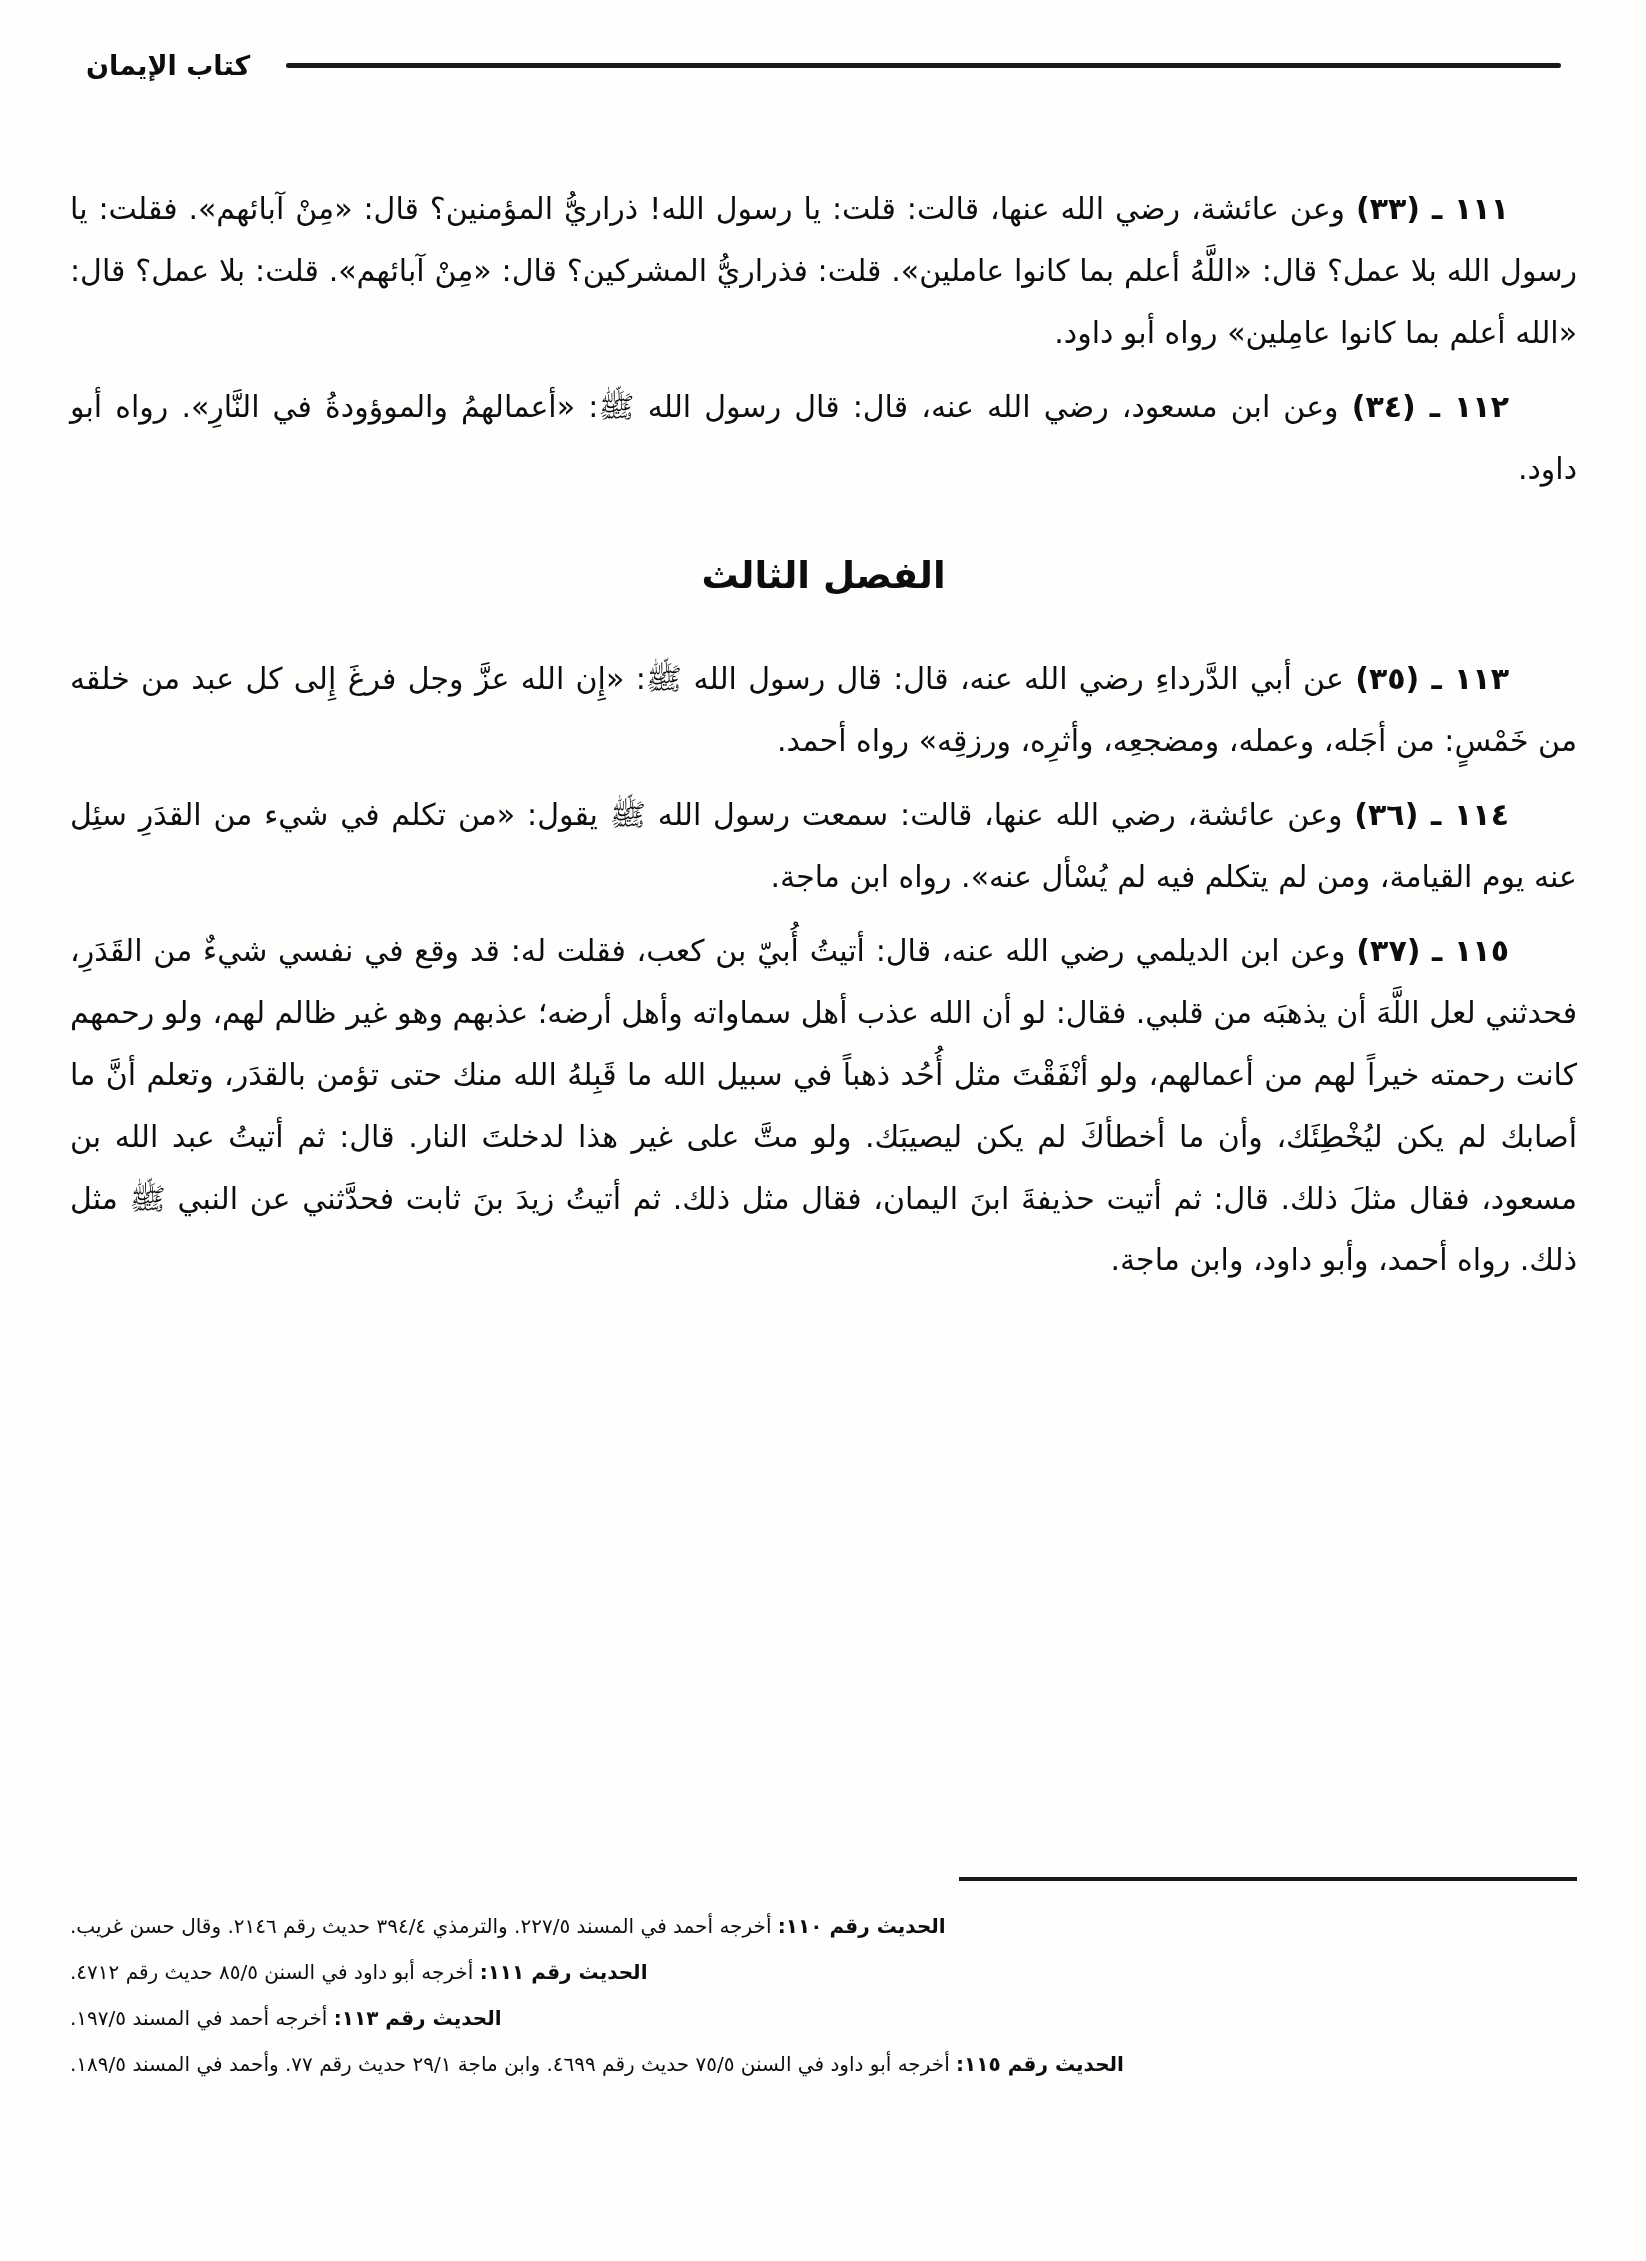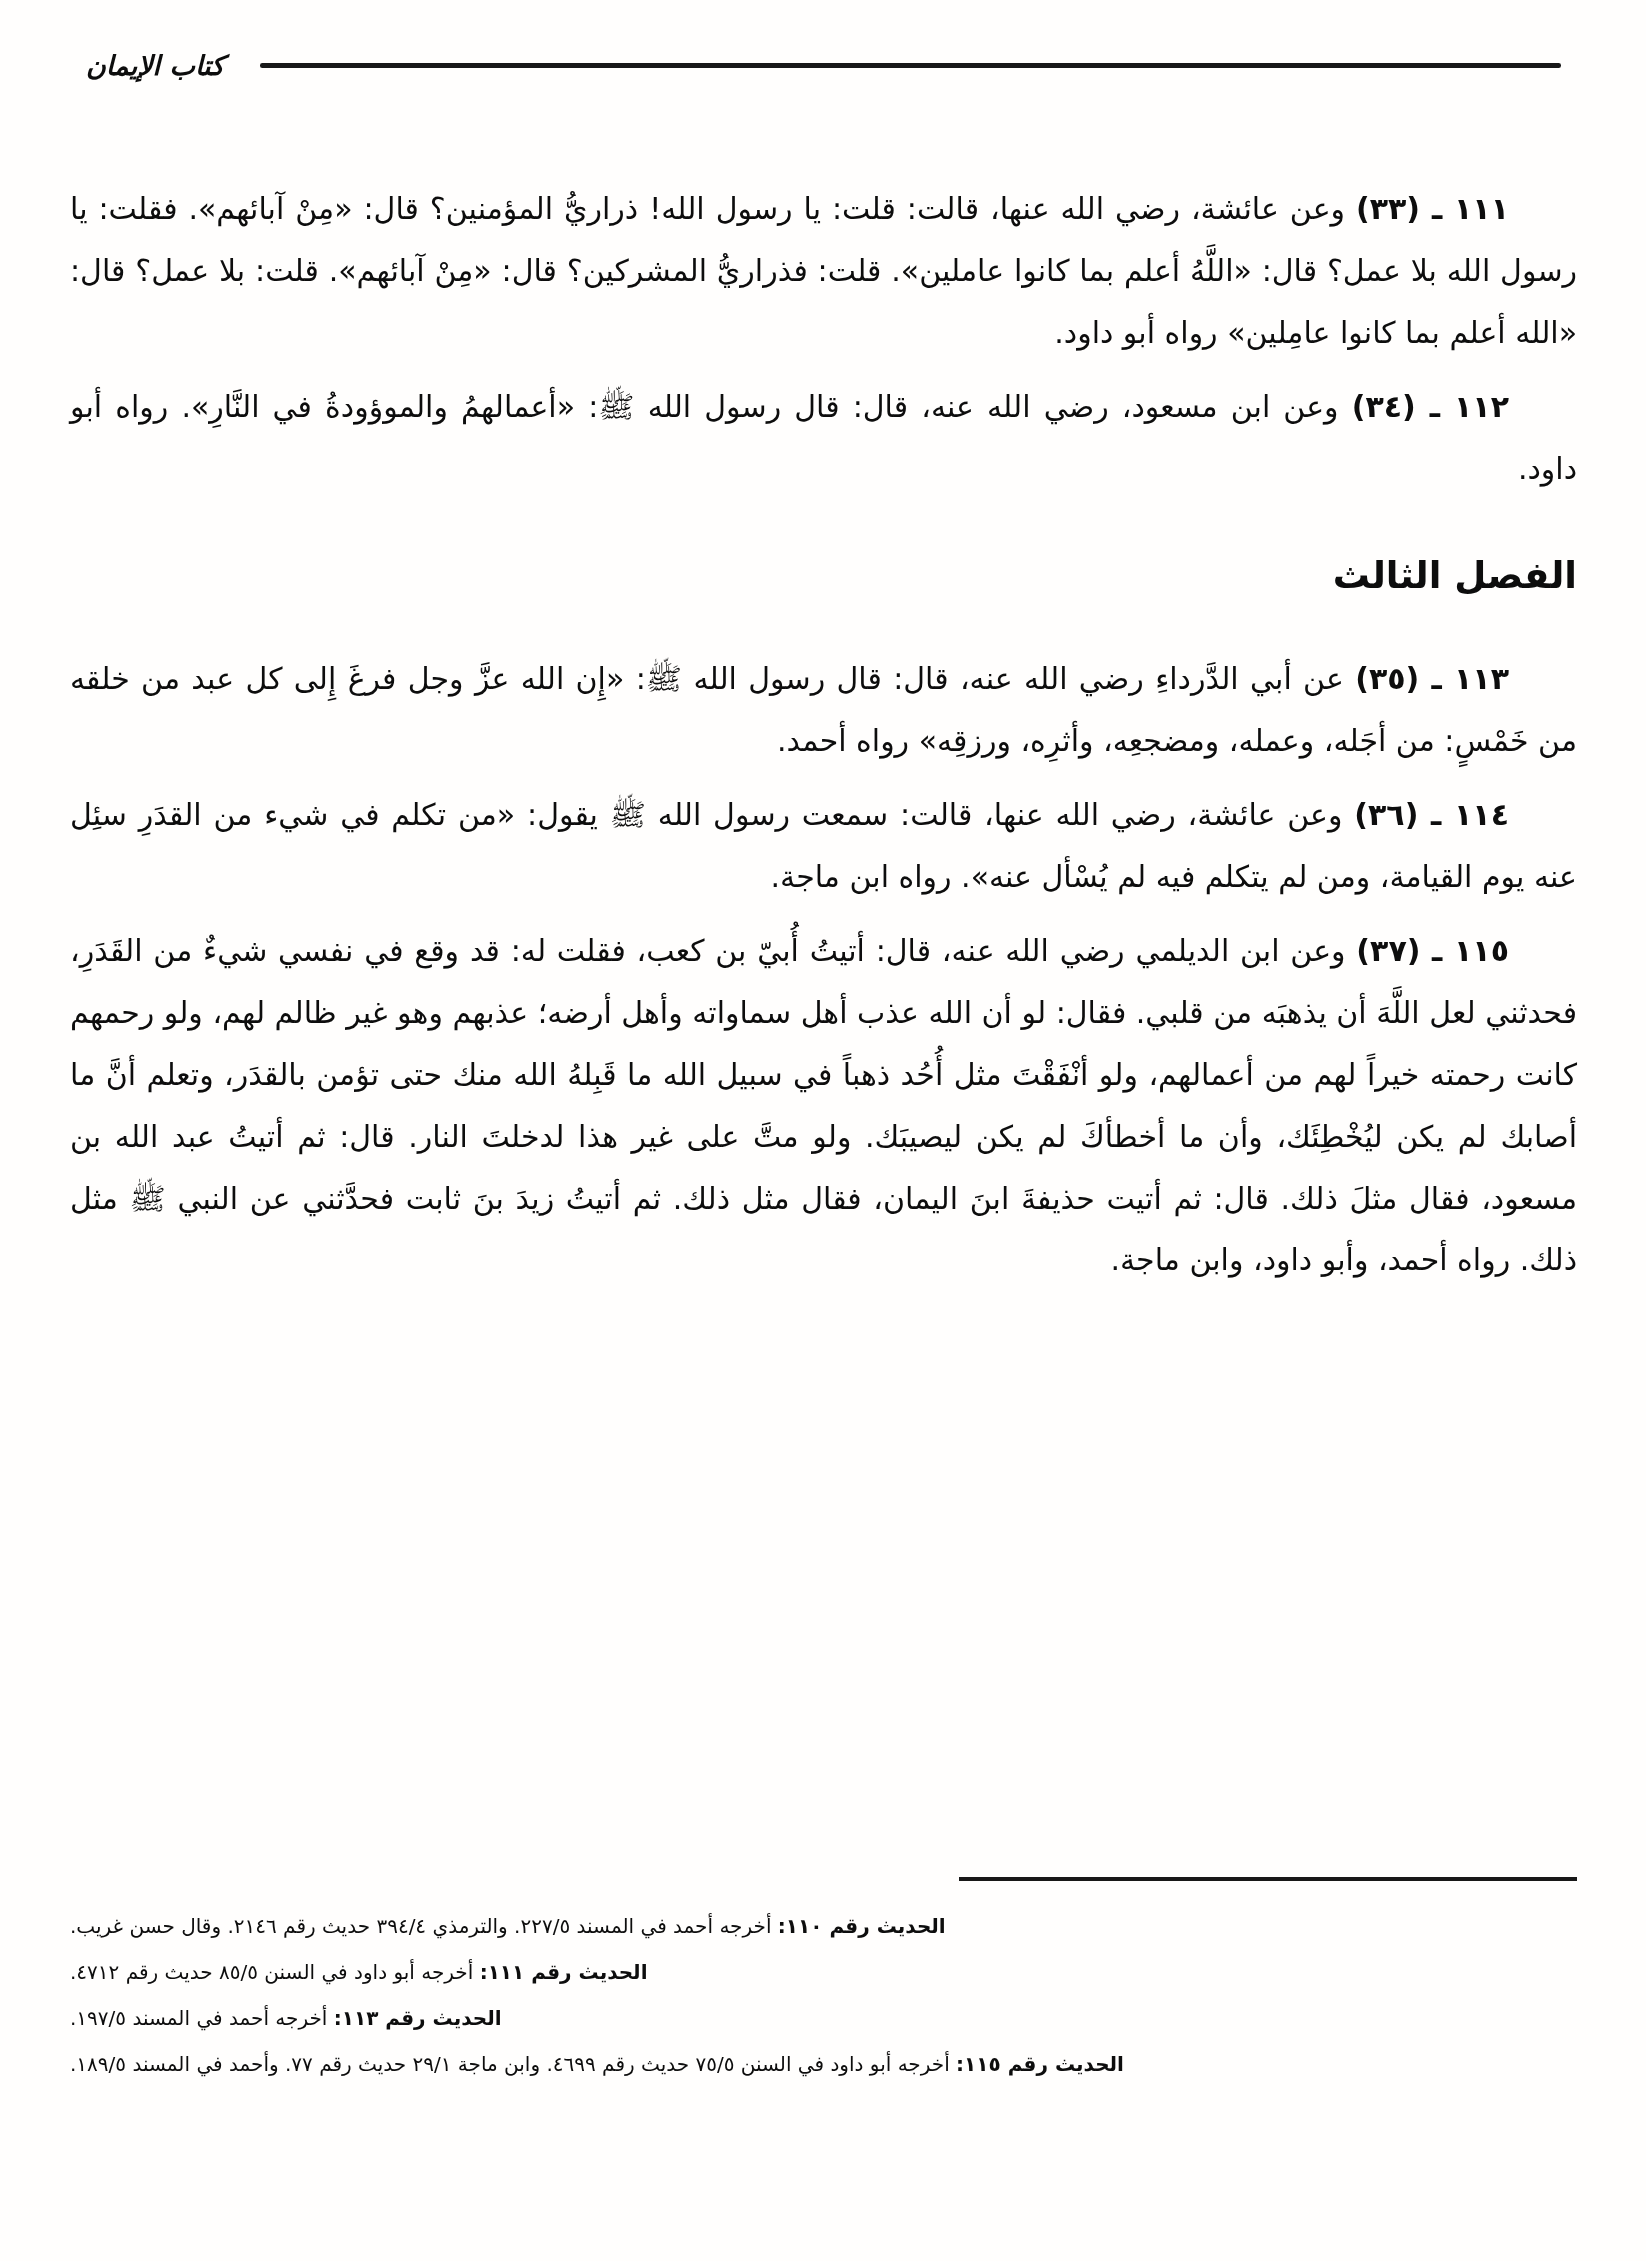--- a/index.html
+++ b/index.html
@@ -25,21 +25,20 @@
     display:flex;
     align-items:center;
     gap:36px;
     padding:18px 16px 0 16px;
   }
   .head-title {
     font-size:27px;
     font-weight:bold;
     white-space:nowrap;
     direction:rtl;
-    font-style:italic;
   }
   .head-rule {
     flex:1;
     height:4.5px;
     background:#181818;
     border-radius:2.3px;
   }
 
   
   .body-text {
@@ -48,21 +47,21 @@
     line-height:2.06;
     text-align:justify;
     direction:rtl;
   }
   .body-text p {
     text-indent:68px;
     margin-bottom:12.7px;
   }
   .hadith-num { font-weight:bold; }
   .section-heading {
-    text-align:right;
+    text-align:center;
     text-indent:0;
     font-size:37px;
     font-weight:bold;
     margin:38px 0 34px 0;
   }
 
   
   .page-footer {
     position:absolute;
     top:1877px;

